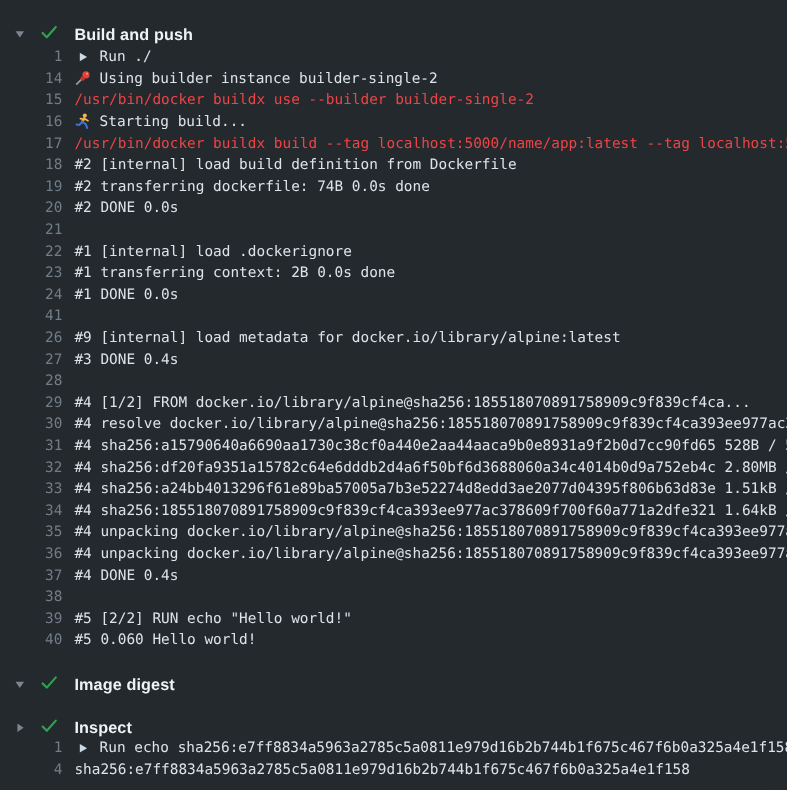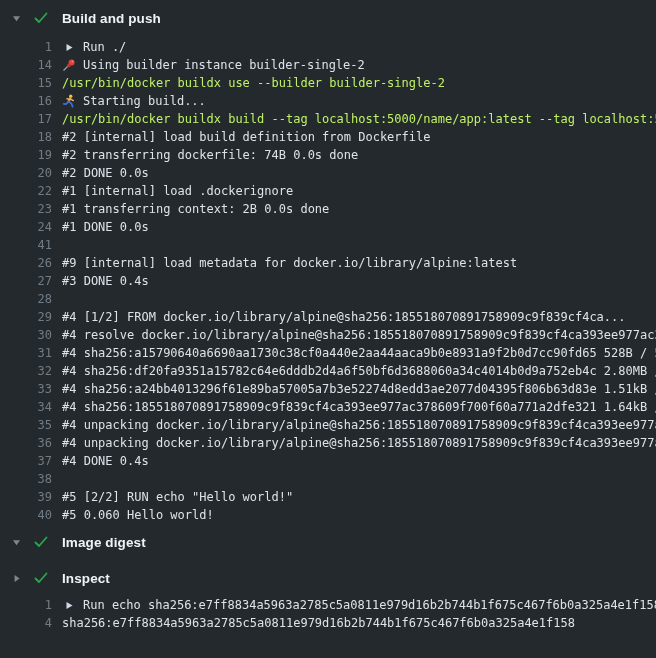--- a/index.html
+++ b/index.html
@@ -6,21 +6,21 @@
   body {
     width: 656px; height: 658px;
     background: #24292e;
     overflow: hidden;
     font-family: "DejaVu Sans Mono", monospace;
   }
   .log-root { width: 656px; height: 658px; overflow: hidden; }
 
   
   .section-header {
-    display: flex; align-items: center;
+    display: flex; align-items: flex-end;
     height: 36px;
     padding-left: 8px;
     cursor: pointer;
     box-sizing: border-box;
   }
   .chev-box {
     width: 16px; height: 16px;
     display: flex; align-items: center; justify-content: center;
     margin-right: 8px;
   }
@@ -56,21 +56,21 @@
     cursor: pointer;
     user-select: none;
   }
   .line-text {
     margin-left: 10px;
     font-size: 12px;
     color: #dce3e9;
     display: flex; align-items: flex-end;
     white-space: pre;
   }
-  .line-text.command { color: #bef264; }
+  .line-text.command { color: #ef4444; }
   .inline-icon {
     width: 14px; height: 14px;
     display: inline-flex; align-items: center; justify-content: center;
     margin-right: 7px;
     flex: 0 0 auto;
   }
   .inline-icon.expander { cursor: pointer; }
 </style>
 </head>
 <body>
@@ -138,20 +138,24 @@
   <div class="log-line">
     <span class="line-num">19</span>
     <span class="line-text"><span>#2 transferring dockerfile: 74B 0.0s done</span></span>
   </div>
 
   <div class="log-line">
     <span class="line-num">20</span>
     <span class="line-text"><span>#2 DONE 0.0s</span></span>
   </div>
 
+  <div class="log-line">
+    <span class="line-num">21</span>
+    <span class="line-text"><span></span></span>
+  </div>
 
   <div class="log-line">
     <span class="line-num">22</span>
     <span class="line-text"><span>#1 [internal] load .dockerignore</span></span>
   </div>
 
   <div class="log-line">
     <span class="line-num">23</span>
     <span class="line-text"><span>#1 transferring context: 2B 0.0s done</span></span>
   </div>

